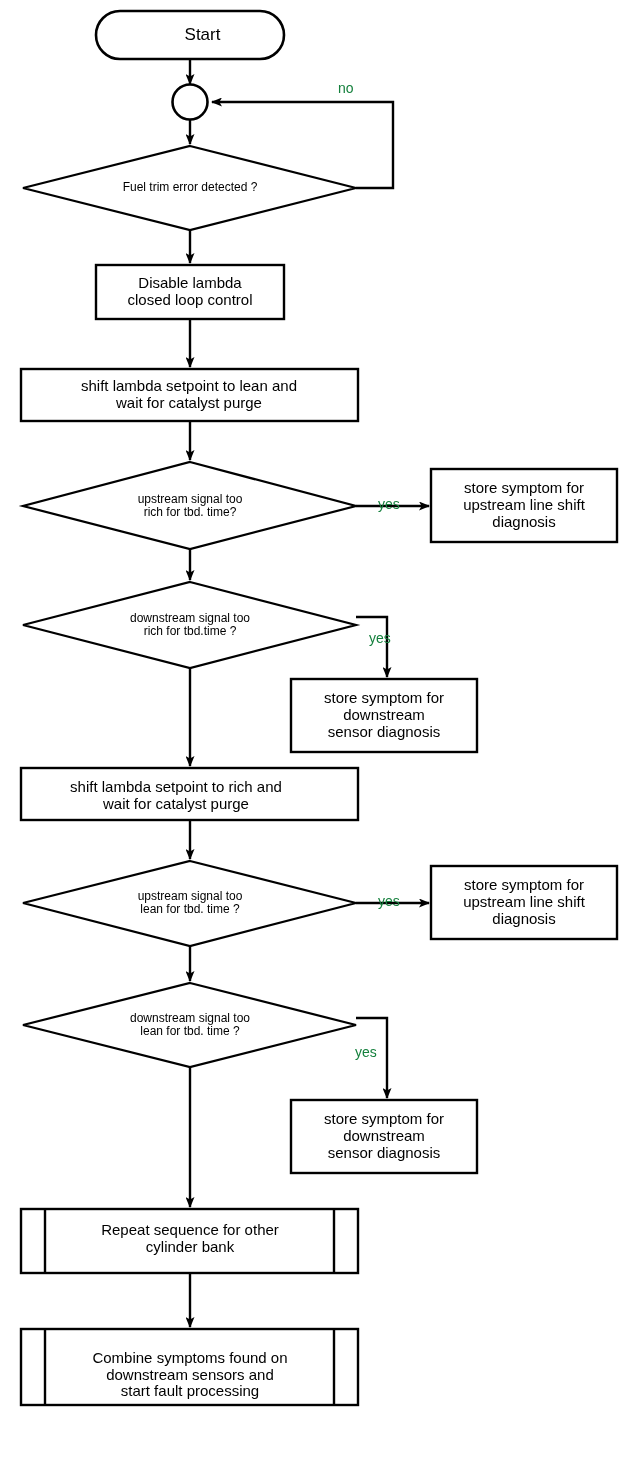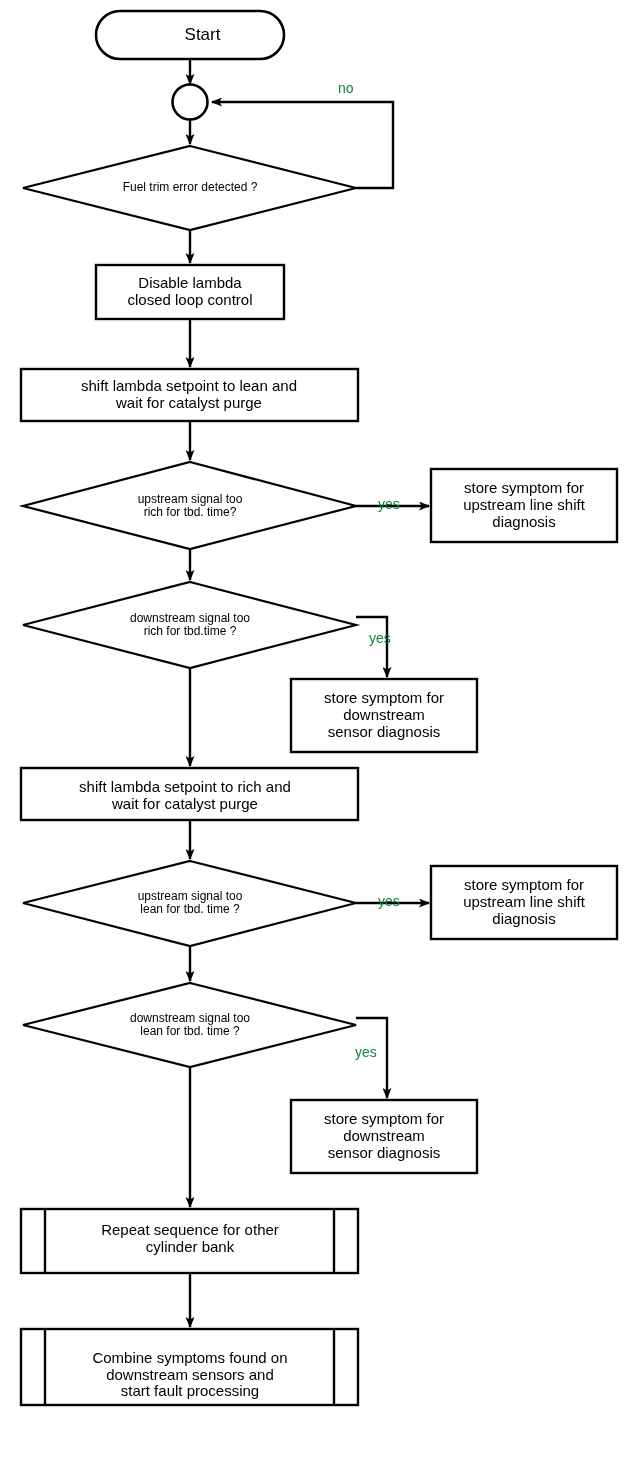--- a/index.html
+++ b/index.html
@@ -144,21 +144,21 @@
 upstream line shift
 diagnosis</div>
 
   <div class="node-text t-diamond" style="left:48px; top:603px; width:284px; height:44px;">downstream signal too
 rich for tbd.time ?</div>
 
   <div class="node-text t-store" style="left:295px; top:681px; width:178px; height:69px;">store symptom for
 downstream
 sensor diagnosis</div>
 
-  <div class="node-text t-box" style="left:24px; top:768px; width:322px; height:56px;">shift lambda setpoint to rich and
+  <div class="node-text t-box" style="left:15px; top:768px; width:322px; height:56px;">shift lambda setpoint to rich and
 wait for catalyst purge</div>
 
   <div class="node-text t-diamond" style="left:55px; top:881px; width:270px; height:44px;">upstream signal too
 lean for tbd. time ?</div>
 
   <div class="node-text t-store" style="left:435px; top:868px; width:178px; height:69px;">store symptom for
 upstream line shift
 diagnosis</div>
 
   <div class="node-text t-diamond" style="left:48px; top:1003px; width:284px; height:44px;">downstream signal too

